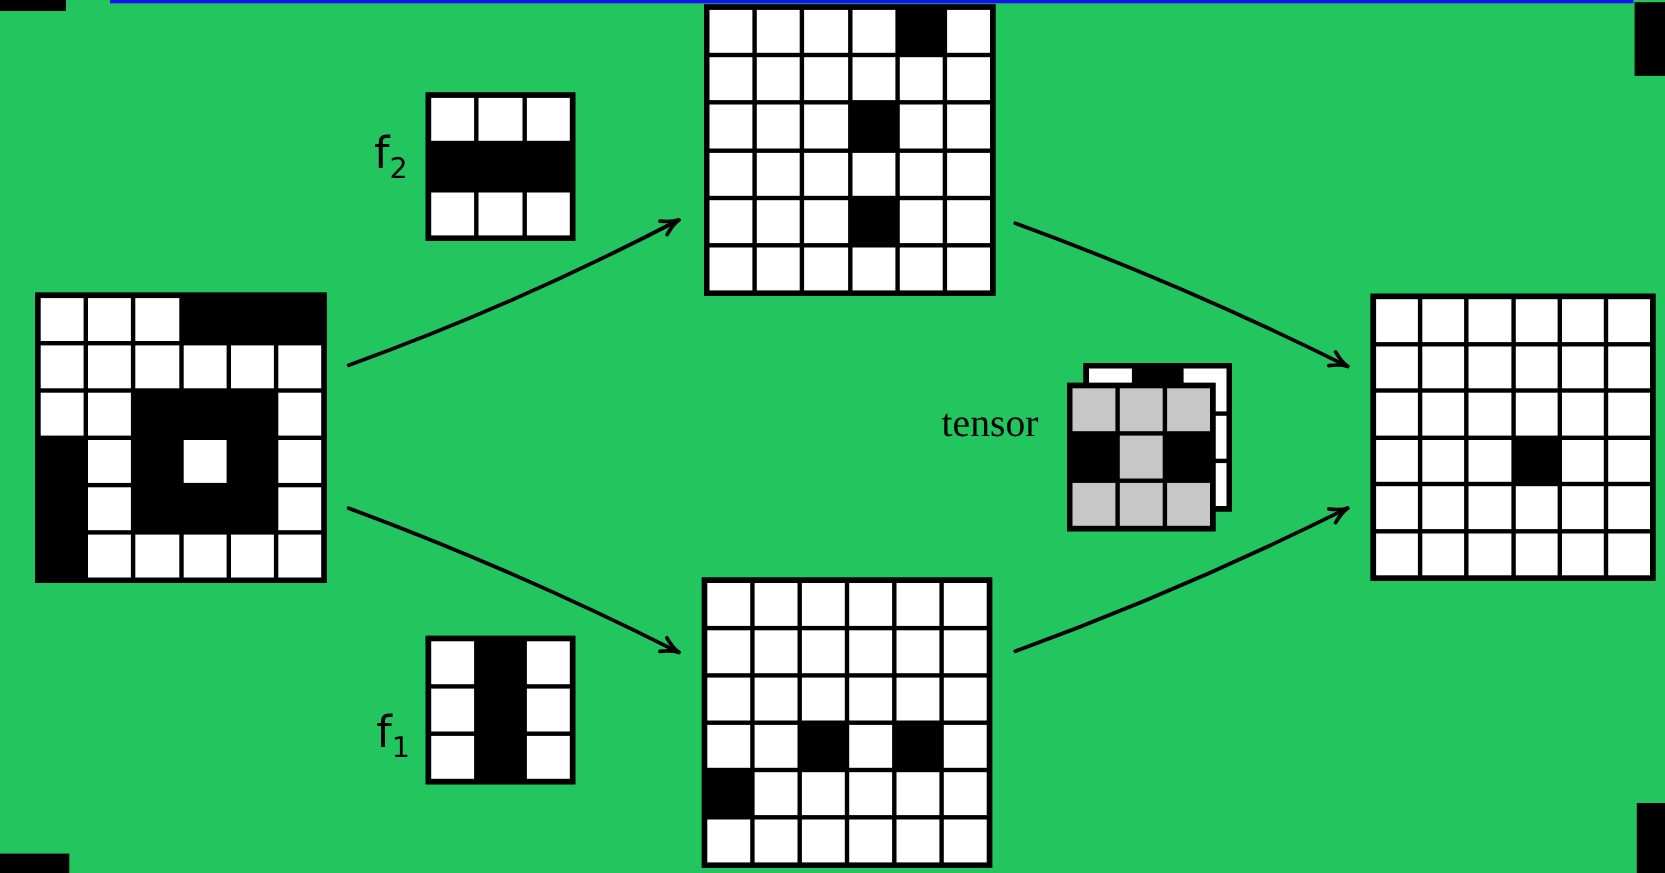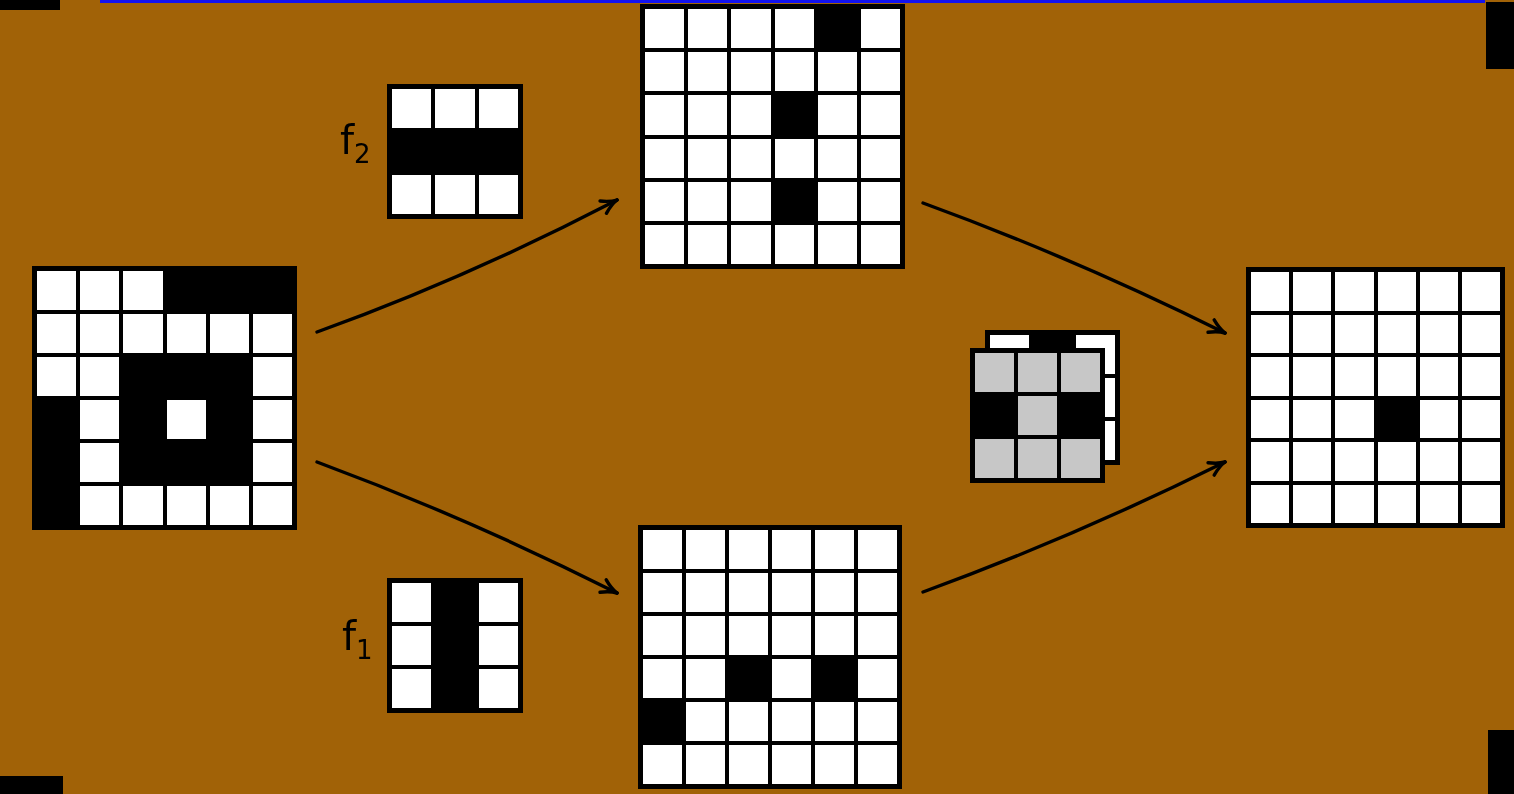--- a/index.html
+++ b/index.html
@@ -1,19 +1,19 @@
 <!DOCTYPE html>
 <html><head>
 <meta charset="utf-8">
 <style>
   html,body{margin:0;padding:0;background:#ffffff;}
   .canvas{
     position:relative;
     width:1514px;height:794px;
-    background:#a16207;
+    background:#22c55e;
     overflow:hidden;
     font-family:"DejaVu Sans", sans-serif;
   }
   .blue-line{position:absolute;left:100px;top:0;width:1385px;height:3px;}
   .corner{position:absolute;background:#000;}
   .corner.tl{left:0;top:0;width:60px;height:10px;}
   .corner.tr{left:1486px;top:2px;width:28px;height:67px;}
   .corner.bl{left:0;top:776px;width:63px;height:18px;}
   .corner.br{left:1488px;top:730px;width:26px;height:64px;}
 
@@ -108,21 +108,21 @@
       <div class="cell empty"></div>
       <div class="cell empty"></div>
       <div class="cell filled"></div>
       <div class="cell filled"></div>
       <div class="cell filled"></div>
       <div class="cell empty"></div>
       <div class="cell empty"></div>
       <div class="cell empty"></div>
     </div>
 
-  <div class="f-label" style="left:342px;top:616px;">
+  <div class="f-label" style="left:342px;top:646px;">
     <span>f</span><sub>1</sub>
   </div>
   <div class="grid" style="left: 387px; top: 578px; width: 136px; height: 135px; grid-template-columns: repeat(3, 1fr); grid-template-rows: repeat(3, 1fr);">
       <div class="cell empty"></div>
       <div class="cell filled"></div>
       <div class="cell empty"></div>
       <div class="cell empty"></div>
       <div class="cell filled"></div>
       <div class="cell empty"></div>
       <div class="cell empty"></div>
@@ -202,20 +202,21 @@
       <div class="cell empty"></div>
       <div class="cell empty"></div>
       <div class="cell empty"></div>
       <div class="cell empty"></div>
       <div class="cell empty"></div>
       <div class="cell empty"></div>
       <div class="cell empty"></div>
     </div>
 
   <div class="tensor-label">
+    <div>tensor</div>
   </div>
 
   <div class="tensor-stack">
     <div class="grid back" style="grid-template-columns: repeat(3, 1fr); grid-template-rows: repeat(3, 1fr);">
         <div class="cell empty"></div>
         <div class="cell filled"></div>
         <div class="cell empty"></div>
         <div class="cell empty"></div>
         <div class="cell empty"></div>
         <div class="cell empty"></div>

